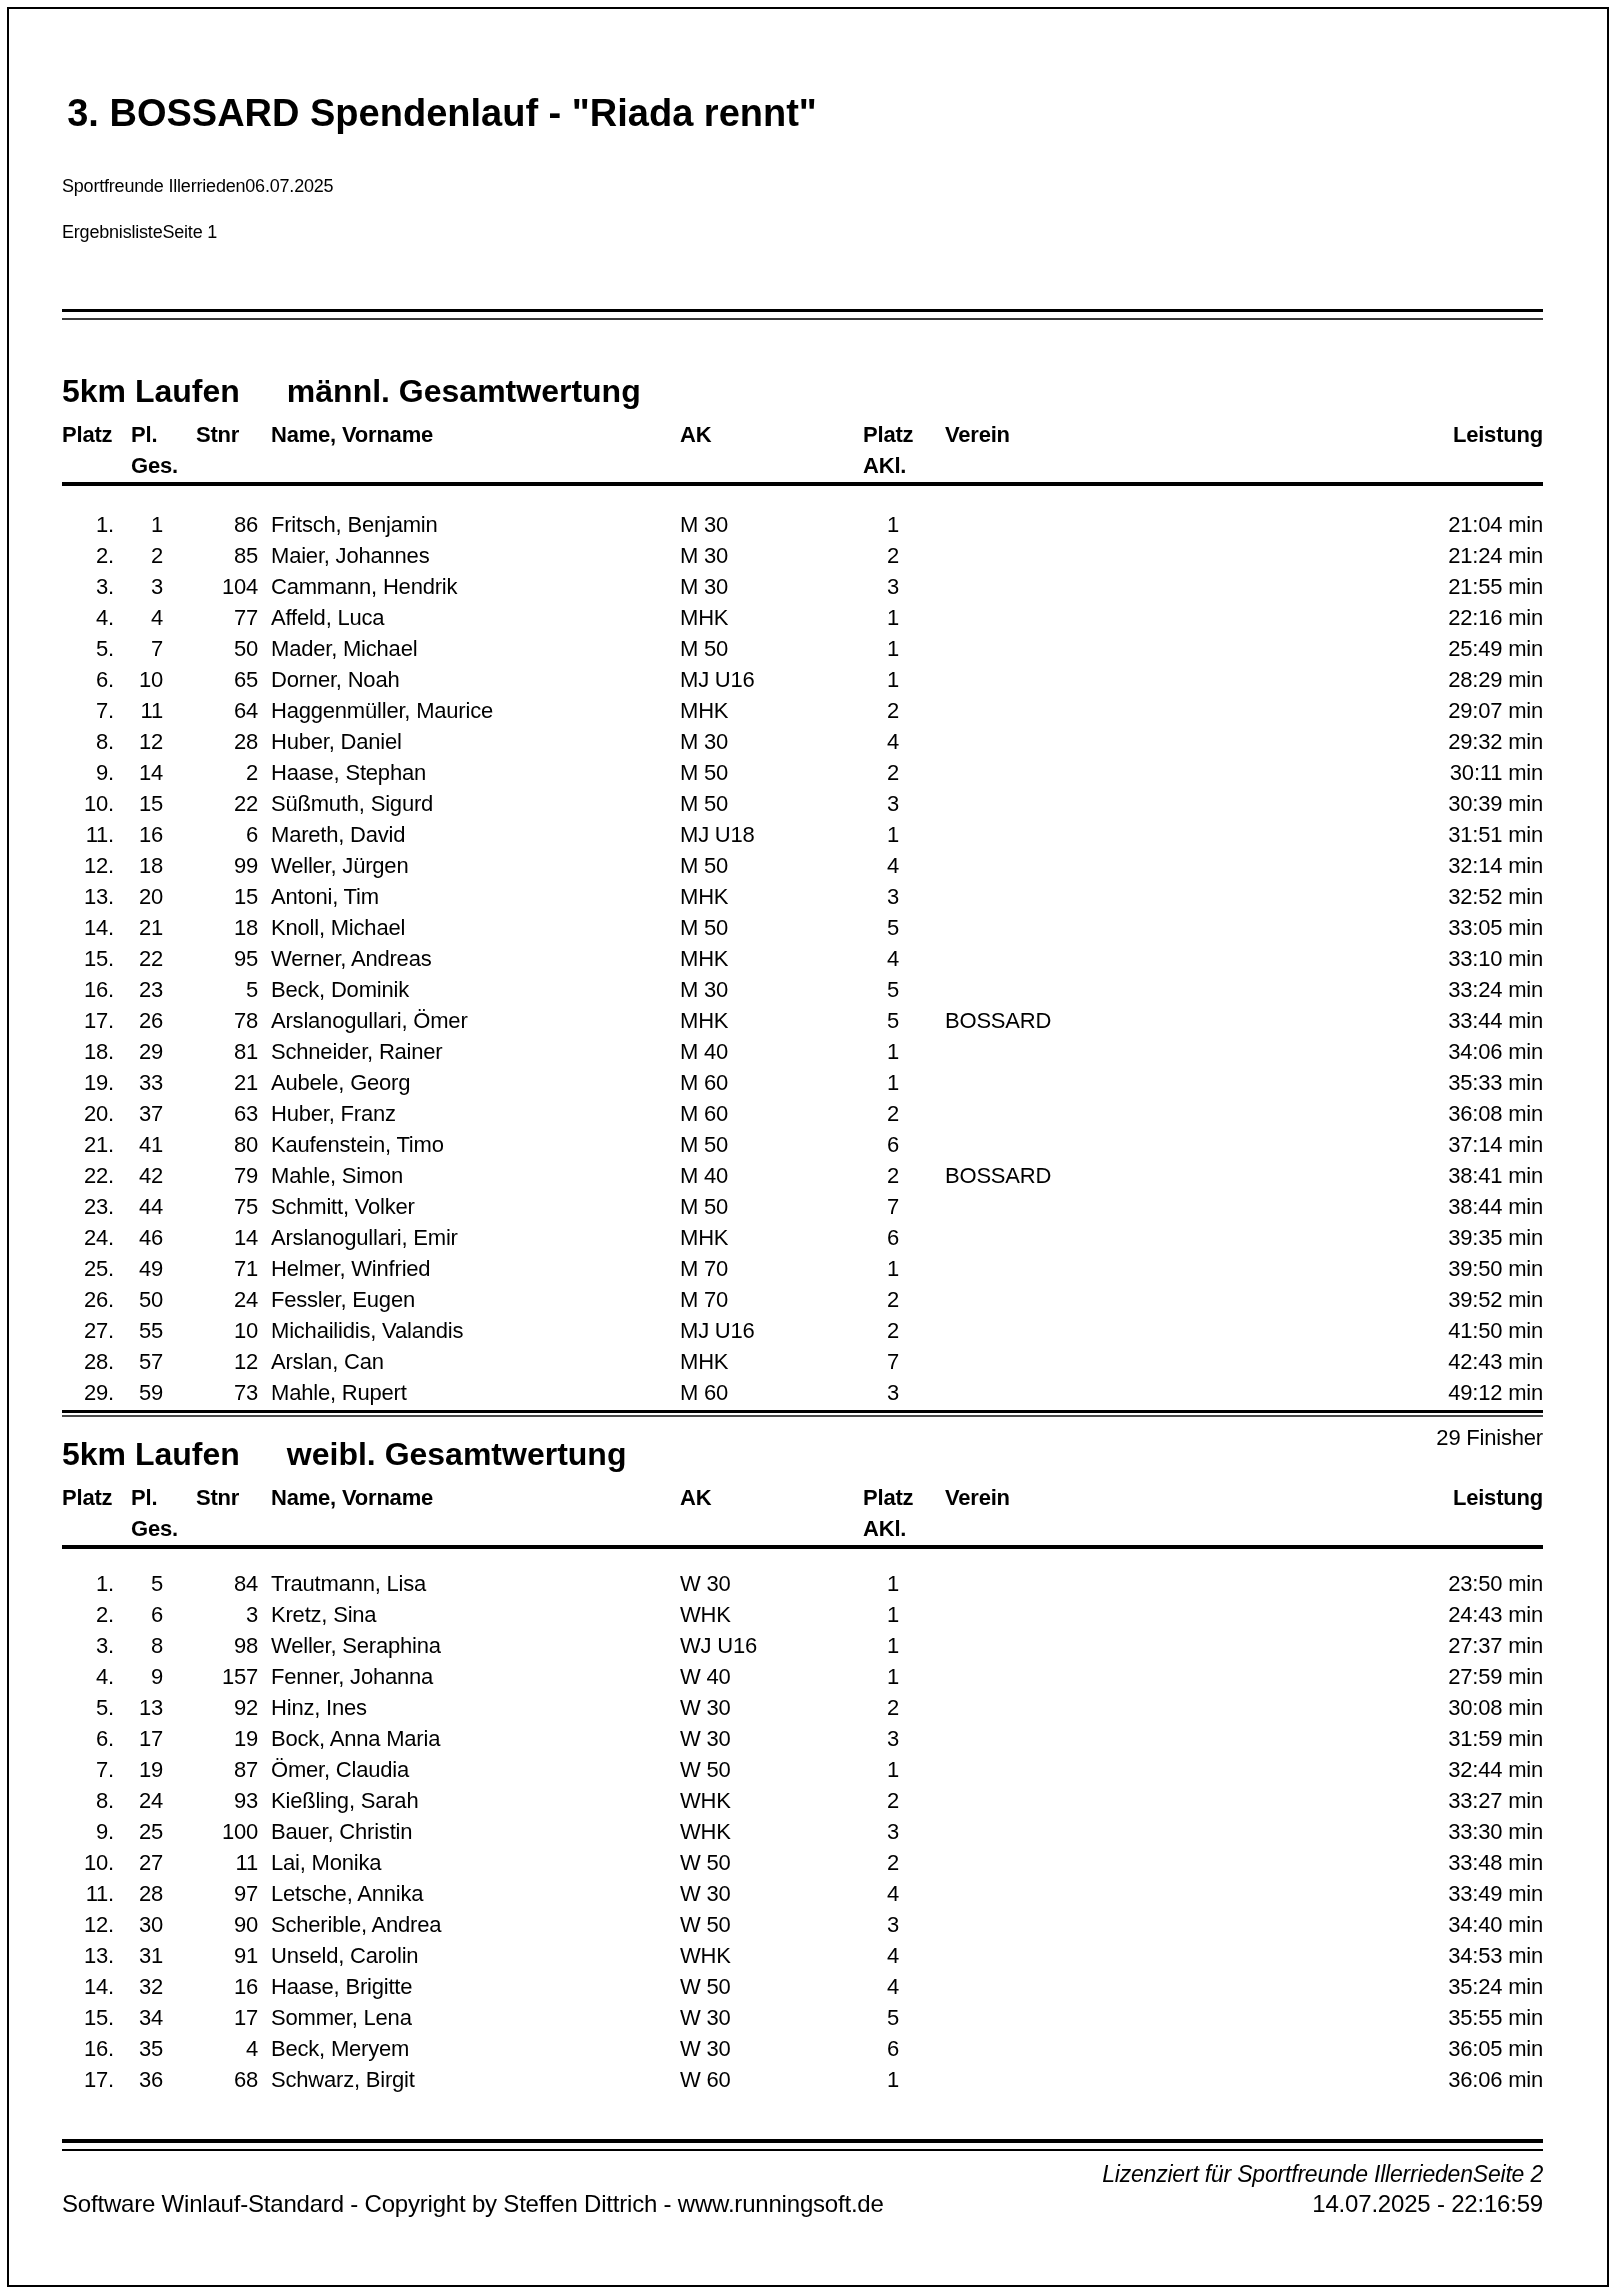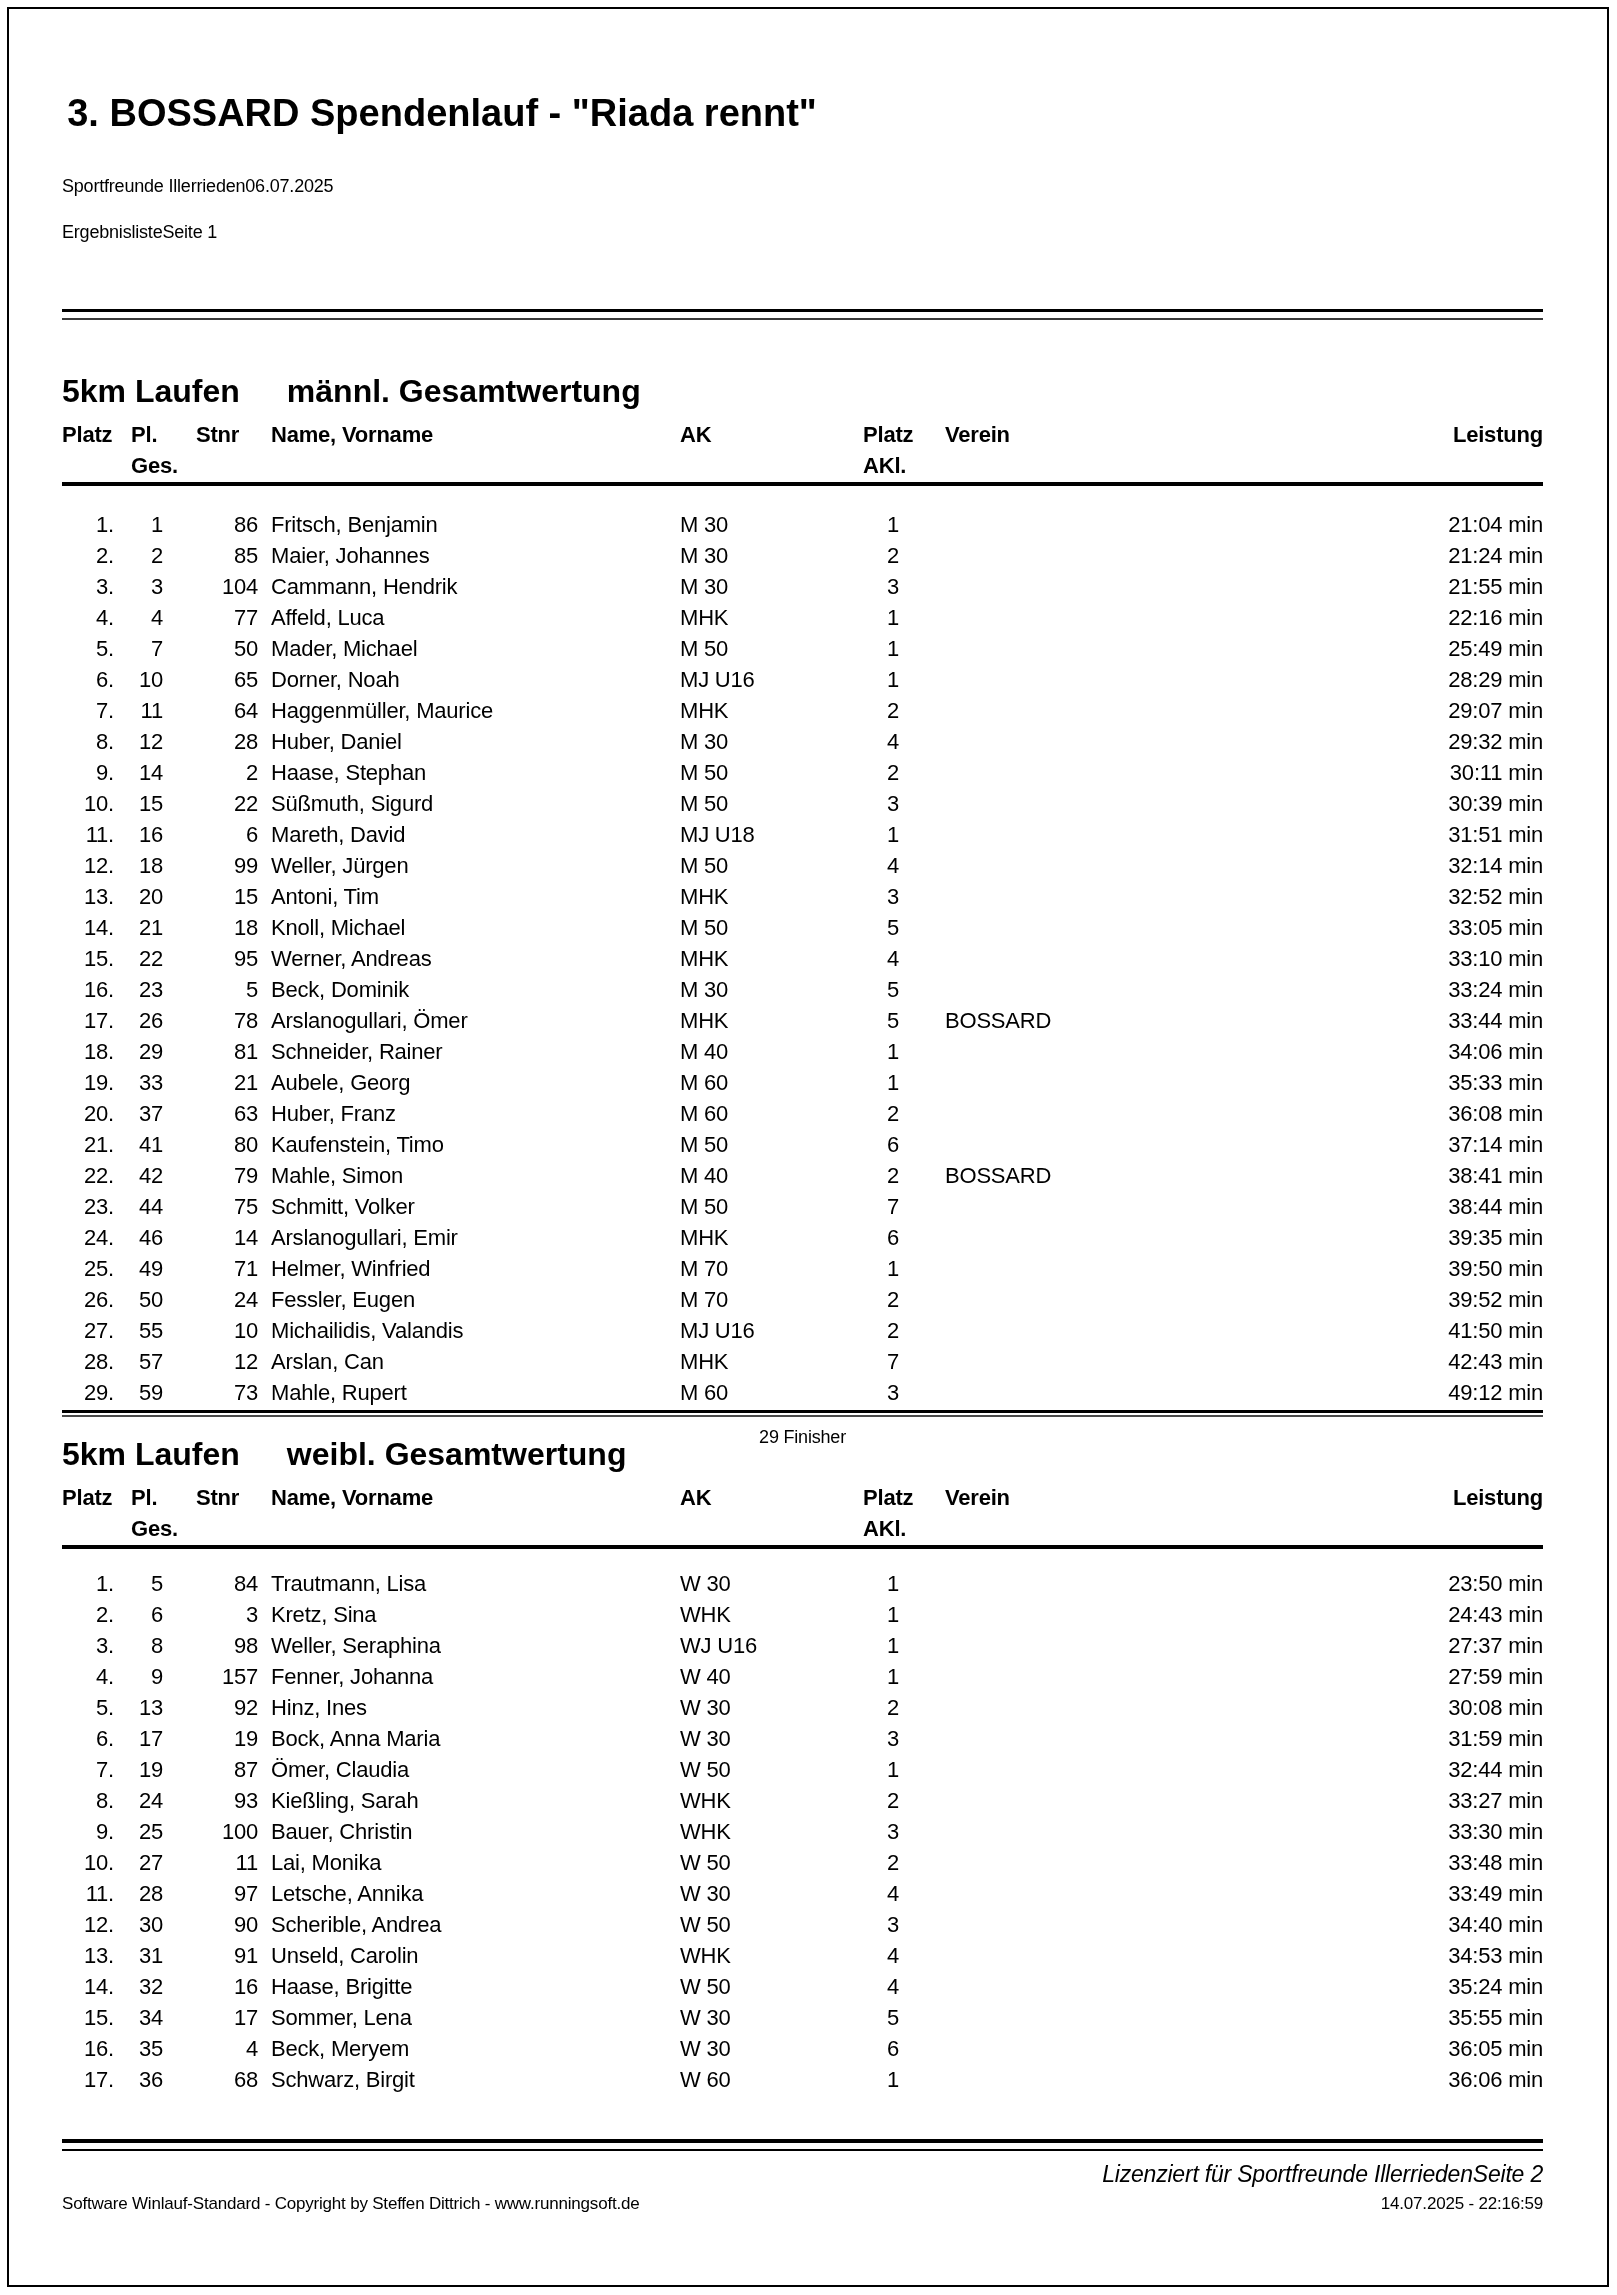--- a/index.html
+++ b/index.html
@@ -45,27 +45,27 @@
   .c3 { width:422px; padding-left:13px; box-sizing:border-box; }
   .c4 { width:183px; }
   .c5 { width:36px;  text-align:right; }
   .c6 { width:504px; padding-left:46px; box-sizing:border-box; }
   .c7 { flex:1 1 auto; text-align:right; }
 
   .table-end-rule { margin-top:1.3px; }
   .table-end-rule .thick { height:3.3px; background:#000; }
   .table-end-rule .thin  { height:1.3px; background:#4a4a4a; margin-top:2.6px; }
 
-  .finisher { text-align:center; font-size:18px; line-height:31px; margin-top:5.2px; }
+  .finisher { text-align:right; font-size:22px; line-height:31px; margin-top:5.2px; }
 
   .footer { position:absolute; top:2139px; width:100%; }
   .footer-rule .thick { height:3.9px; background:#000; }
   .footer-rule .thin  { height:2px; background:#000; margin-top:6.5px; }
   .footer-line1 { display:flex; justify-content:flex-end; font-size:23px; line-height:26px; margin-top:9.2px;font-style:italic; }
-  .footer-line2 { display:flex; justify-content:space-between; font-size:17px; line-height:21px; margin-top:6.5px; }
+  .footer-line2 { display:flex; justify-content:space-between; font-size:24px; line-height:21px; margin-top:6.5px; }
 </style>
 </head>
 <body>
 
 <div class="page">
   <div class="frame"></div>
 
   <div class="content">
     <div class="doc-title">3. BOSSARD Spendenlauf - "Riada rennt"</div>
 

